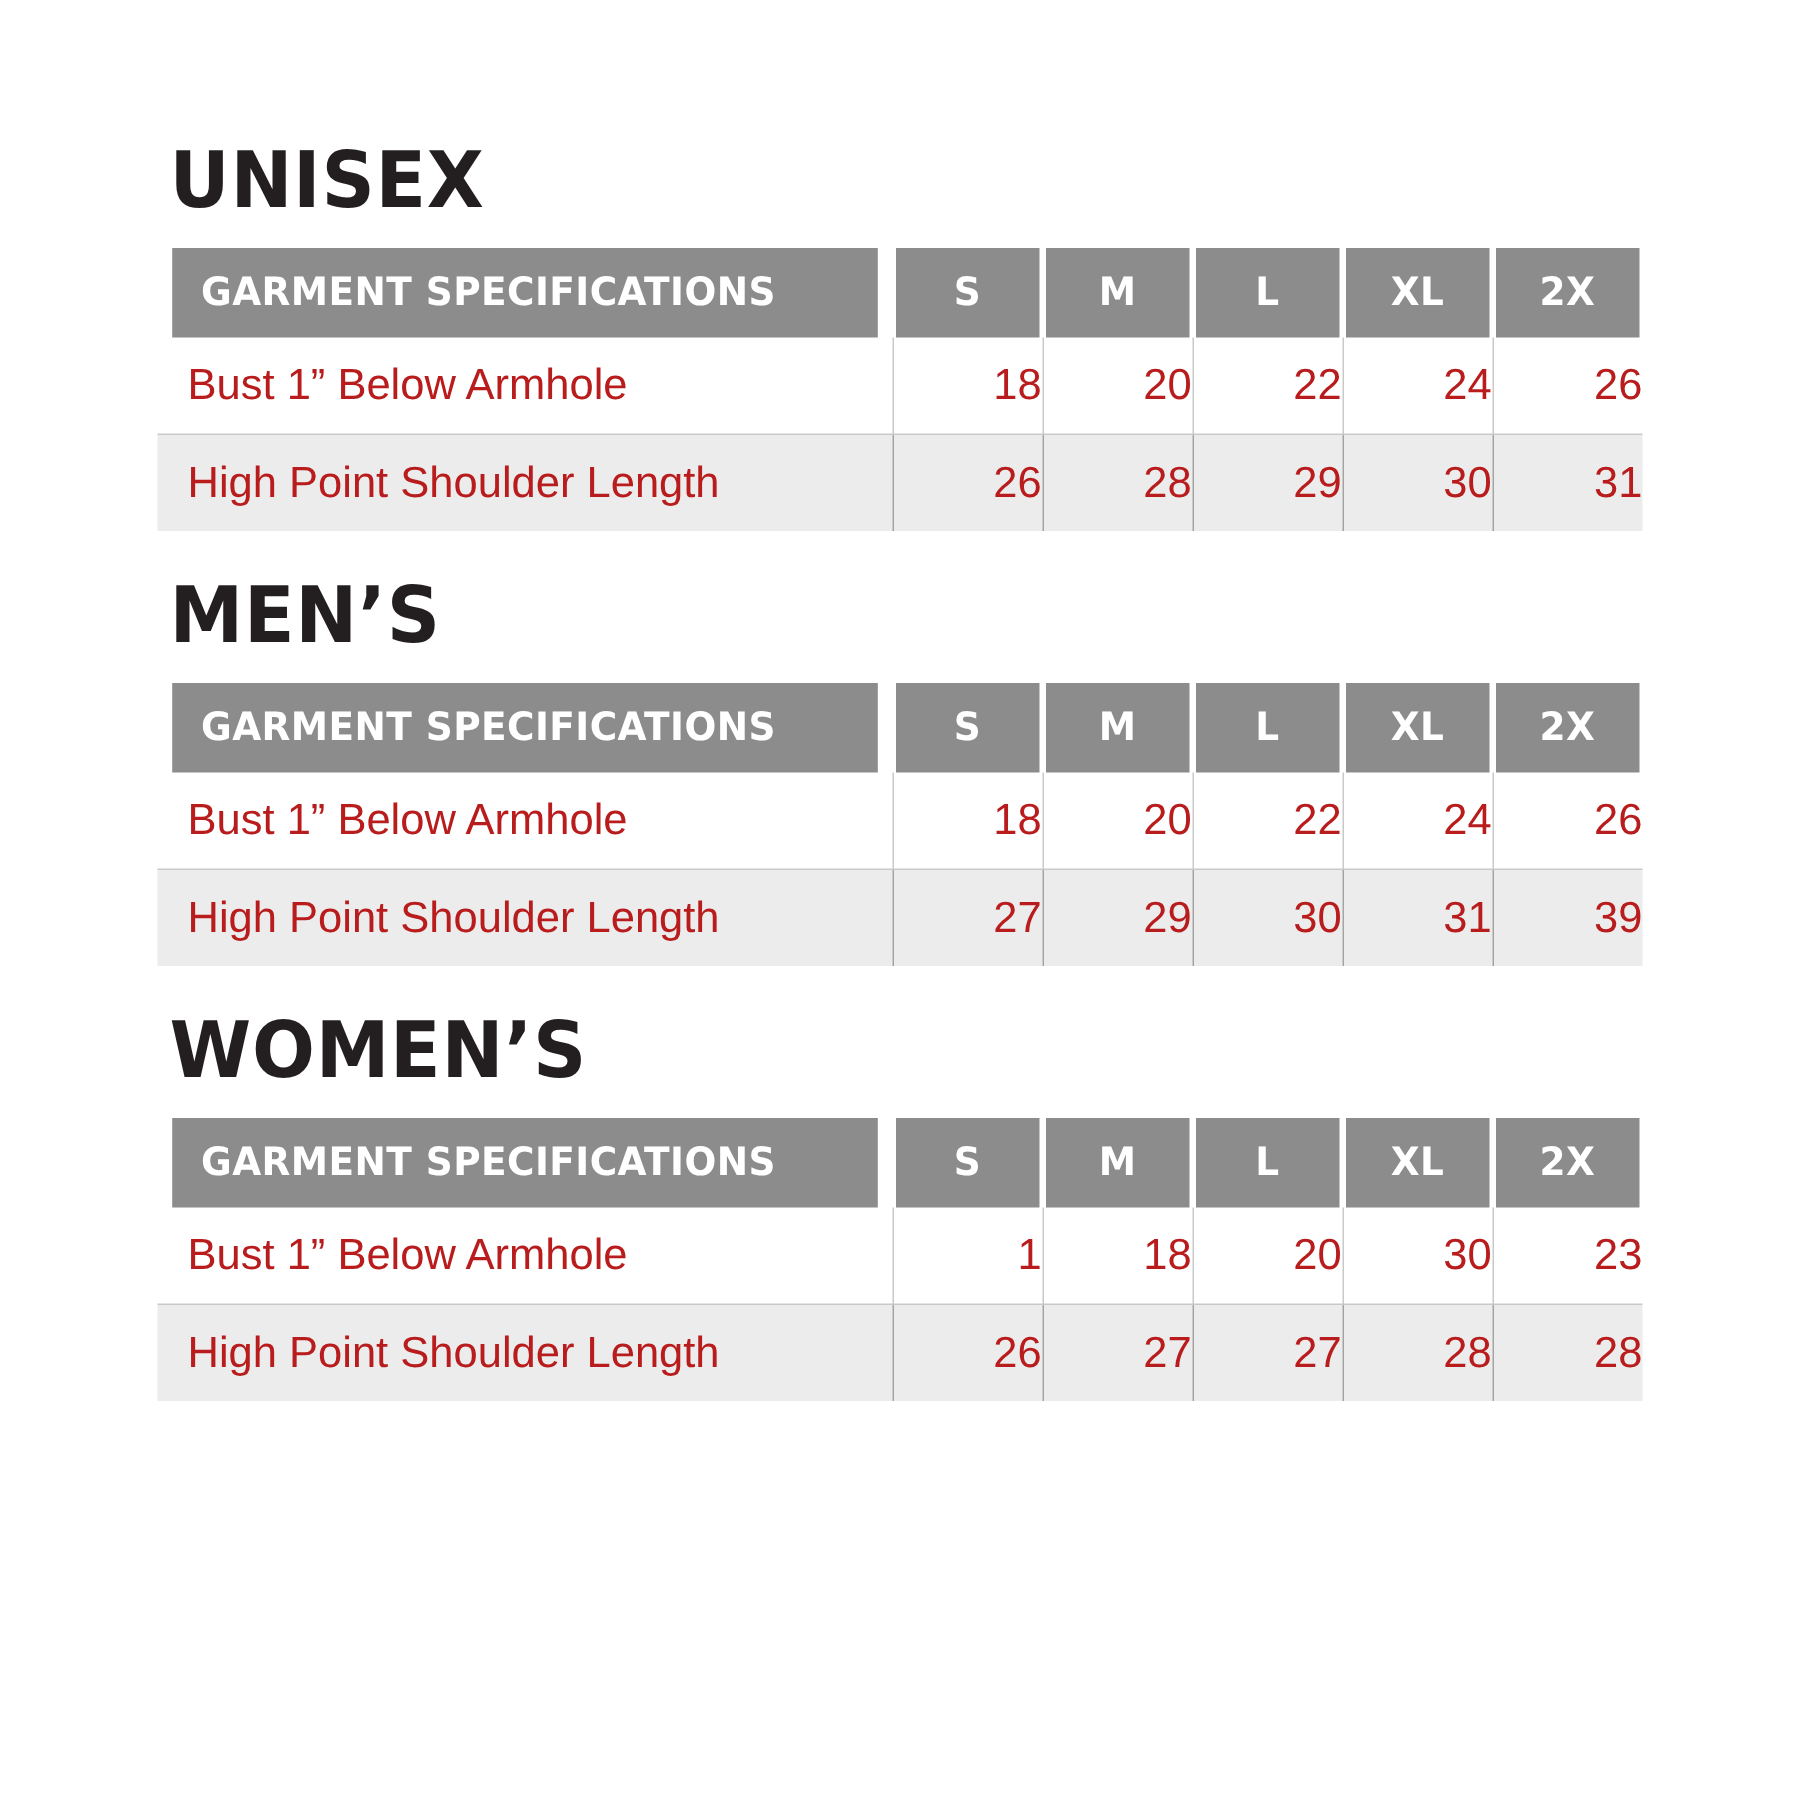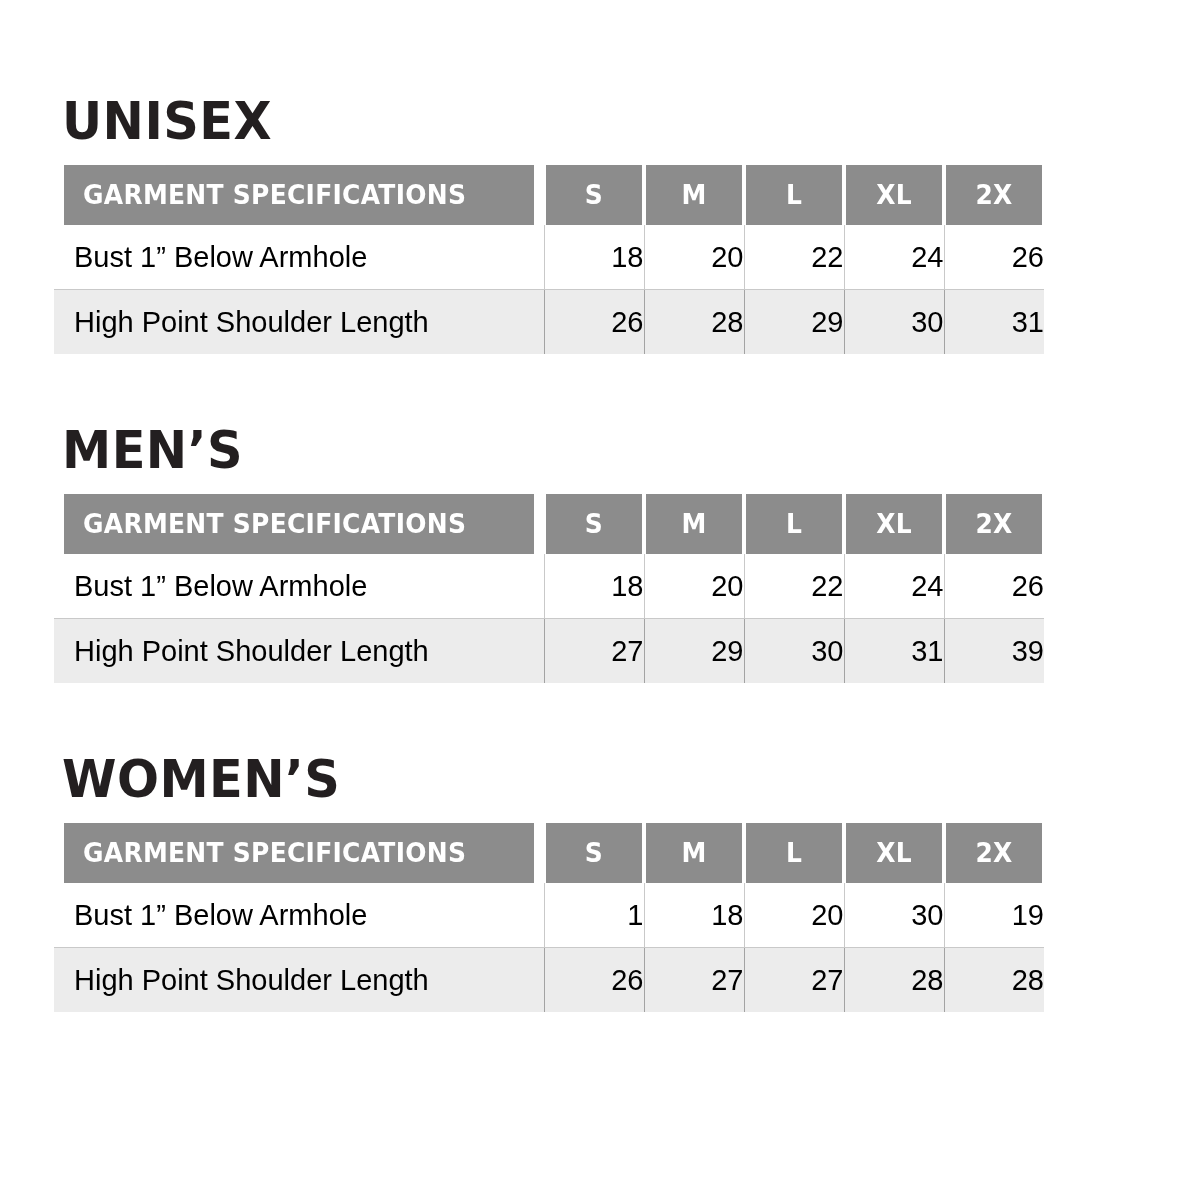--- a/index.html
+++ b/index.html
@@ -11,27 +11,27 @@
     height: 1200px;
     background: #ffffff;
     font-family: "Liberation Sans", sans-serif;
     color: #231f20;
     overflow: hidden;
   }
   .page {
     width: 1200px;
     height: 1140px;
     box-sizing: border-box;
-    padding: 95px 105px 0 54px;
+    padding: 95px 105px 0 105px;
   }
   .section {
     margin-bottom: 0;
   }
   .section + .section {
-    margin-top: 70px;
+    margin-top: 31px;
   }
   .section-title {
     font-family: "DejaVu Sans", sans-serif;
     font-weight: bold;
     font-size: 52px;
     line-height: 1.0;
     letter-spacing: 0.5px;
     color: #231f20;
     margin: 0 0 18px 8px;
     text-transform: uppercase;
@@ -66,21 +66,21 @@
   }
   table.size-table thead th.size-head {
     text-align: center;
   }
   table.size-table tbody td {
     height: 64px;
     padding: 0;
     font-family: "Liberation Sans", sans-serif;
     font-weight: normal;
     font-size: 29px;
-    color: #000000;
+    color: #b91c1c;
     border-right: 1px solid #ffffff;
     vertical-align: middle;
   }
   table.size-table tbody td:last-child {
     border-right: none;
   }
   table.size-table tbody tr.row-odd td {
     background: #ffffff;
     border-bottom: 1px solid #c9c9c9;
     border-right: 1px solid #c9c9c9;
@@ -210,21 +210,21 @@
           <th class="size-head">2X</th>
         </tr>
       </thead>
       <tbody>
         <tr class="row-odd">
           <td class="spec-cell">Bust 1” Below Armhole</td>
           <td class="val-cell">1</td>
           <td class="val-cell">18</td>
           <td class="val-cell">20</td>
           <td class="val-cell">30</td>
-          <td class="val-cell">19</td>
+          <td class="val-cell">23</td>
         </tr>
         <tr class="row-even">
           <td class="spec-cell">High Point Shoulder Length</td>
           <td class="val-cell">26</td>
           <td class="val-cell">27</td>
           <td class="val-cell">27</td>
           <td class="val-cell">28</td>
           <td class="val-cell">28</td>
         </tr>
       </tbody>

